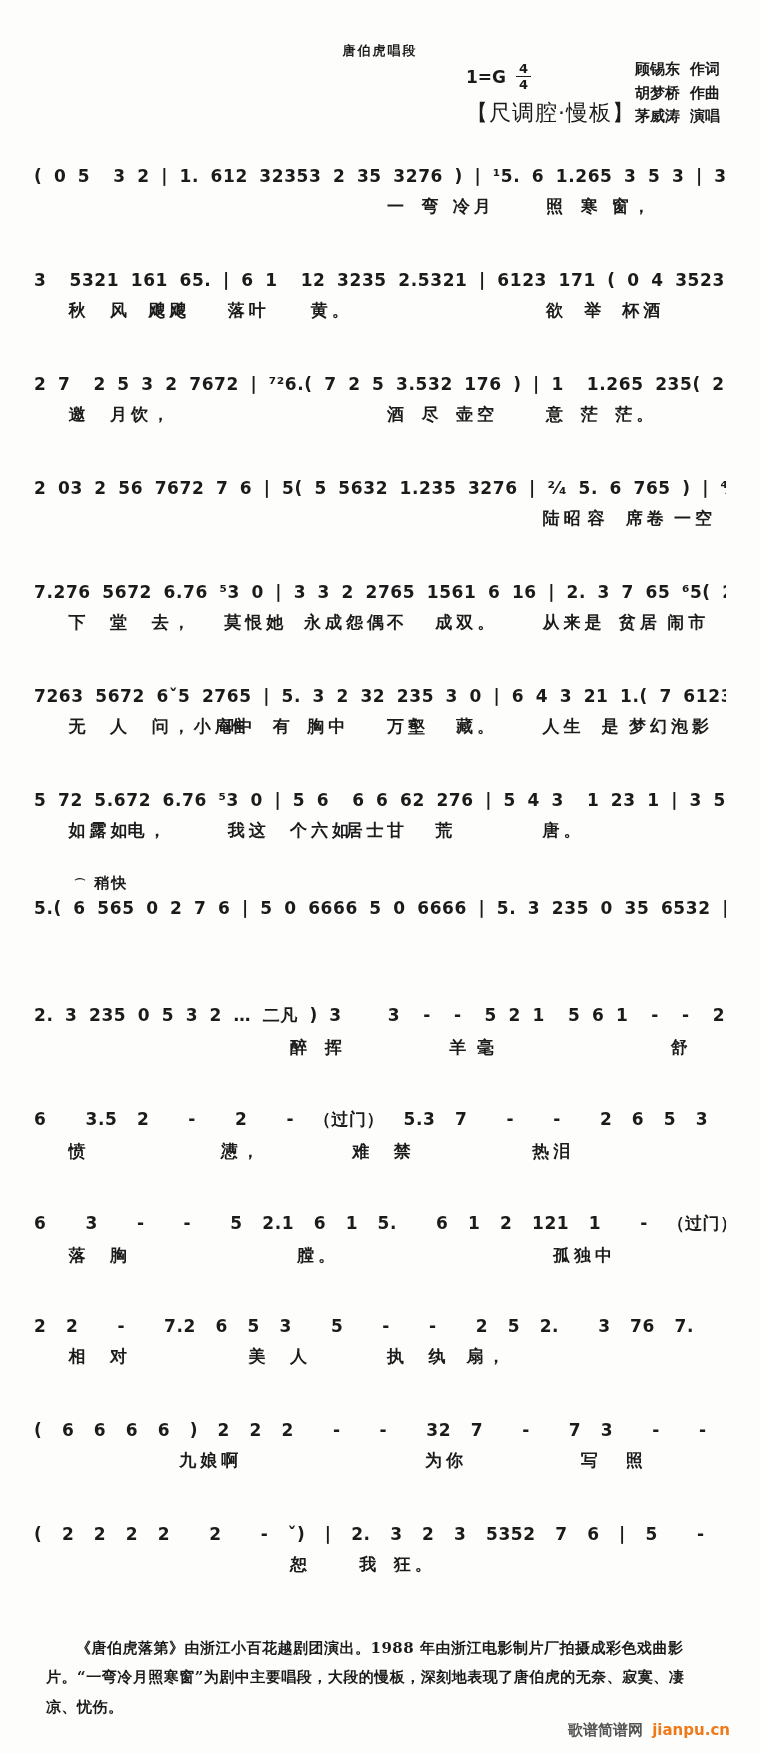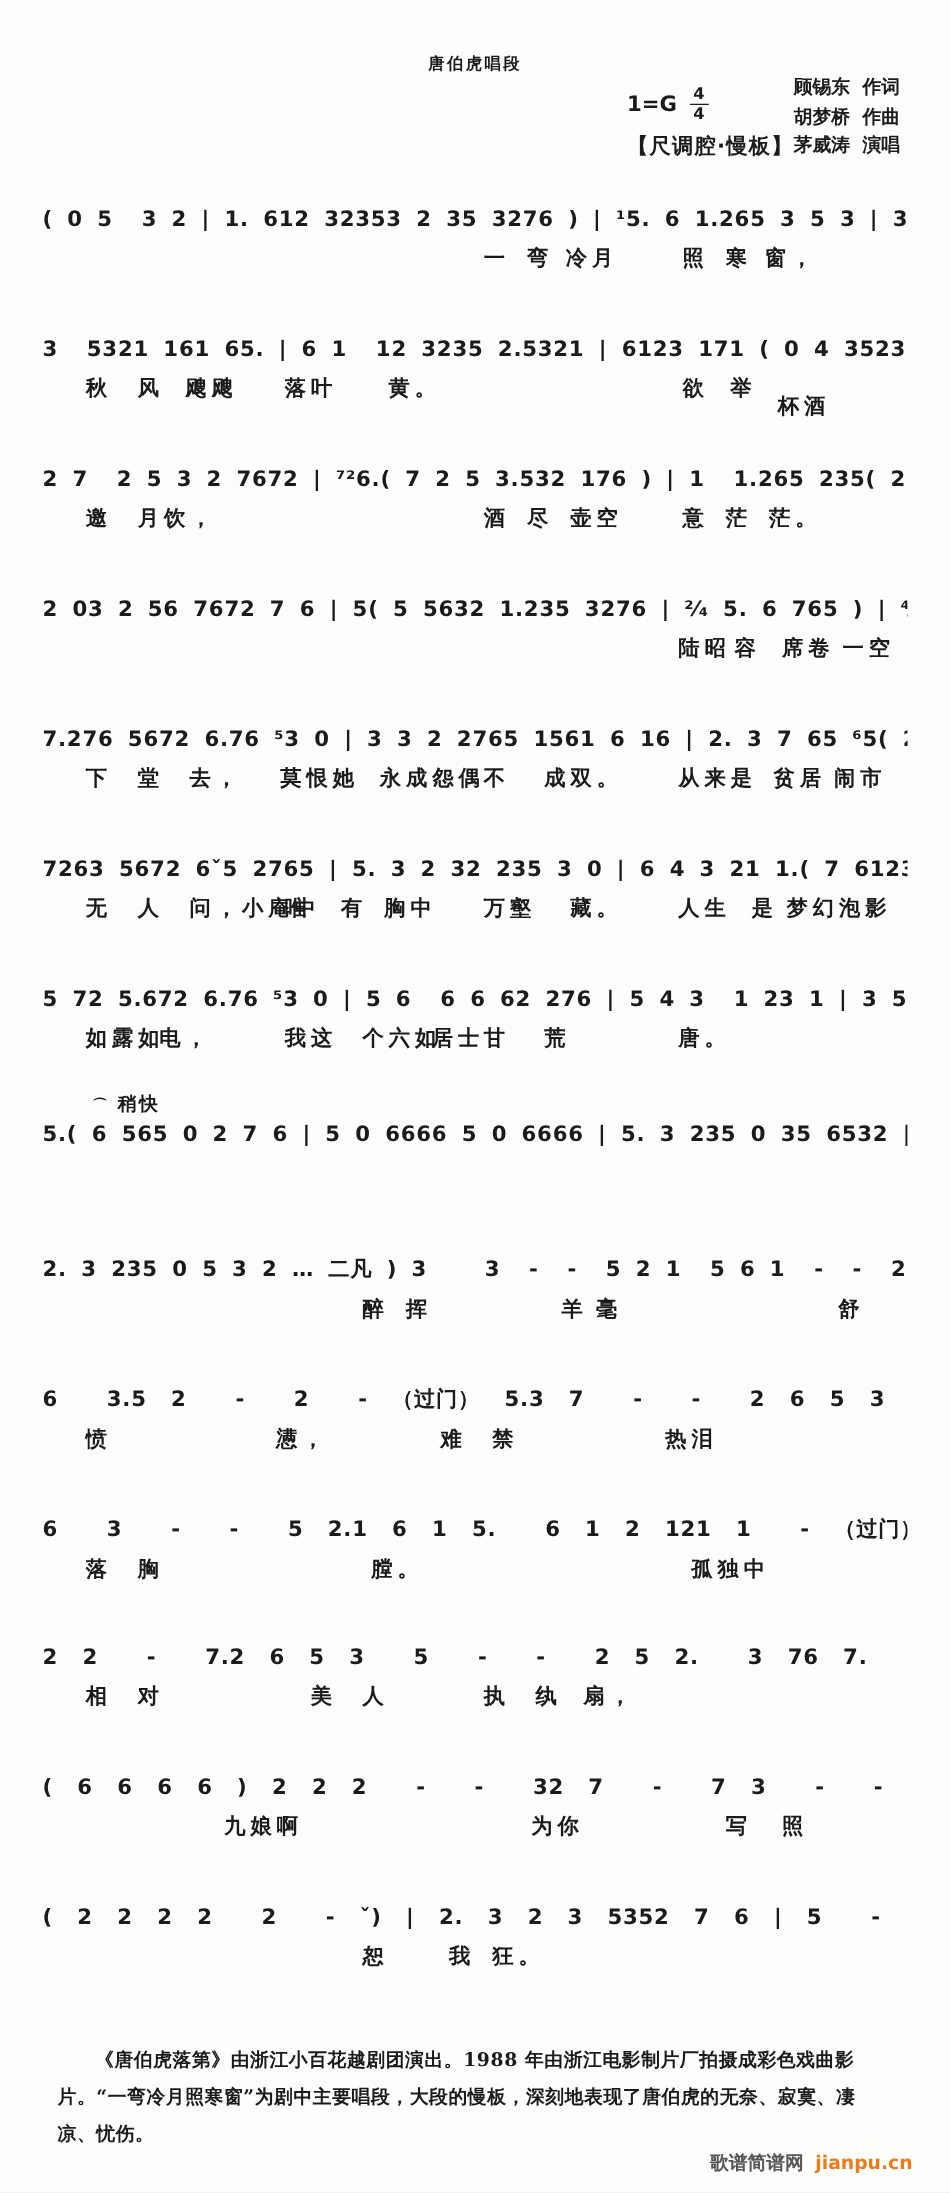--- a/index.html
+++ b/index.html
@@ -35,21 +35,21 @@
     display:flex;
     justify-content:flex-end;
     align-items:flex-end;
     height:64px;
   }
   .left-meta{padding-left:22px;}
   .keyline{font-size:17px;font-weight:700;display:flex;align-items:center;gap:10px;}
   .frac{display:inline-flex;flex-direction:column;align-items:center;line-height:1;font-size:13px;font-weight:700;}
   .frac .num{padding:0 3px 1px 3px;border-bottom:1.5px solid #1b1b1b;font-style:normal;}
   .frac .den{padding-top:1px;font-style:normal;}
-  .mode{margin-top:7px;font-size:17px;font-weight:700;letter-spacing:1px;}
+  .mode{margin-top:7px;font-size:22px;font-weight:400;letter-spacing:1px;}
   .credits{text-align:right;font-size:15px;font-weight:700;line-height:1.55;font-family:"DejaVu Serif",serif;padding-right:6px;}
   .credit-row .c-name{margin-right:10px;}
   #systems{margin-top:24px;}
   .system{position:relative;height:104px;}
   .system.has-tempo{height:110px;}
   .tempo{position:absolute;top:-6px;left:40px;font-size:15px;font-weight:800;letter-spacing:2px;}
   .tempo:before{content:"⌒ ";font-size:12px;}
   .notation{
     white-space:pre;
     font-size:17px;
@@ -131,21 +131,21 @@
       <div class="system">
         <div class="notation">3  5321 161 65. | 6 1  12 3235 2.5321 | 6123 171 ( 0 4 3523 ) | 2 7 3 2 767 ( 0567 ) |</div>
         <div class="lyrics">
           <span class="lyric-seg" style="left: 5%;">秋</span>
           <span class="lyric-seg" style="left: 11%;">风</span>
           <span class="lyric-seg" style="left: 16.5%;">飕飕</span>
           <span class="lyric-seg" style="left: 28%;">落叶</span>
           <span class="lyric-seg" style="left: 40%;">黄。</span>
           <span class="lyric-seg" style="left: 74%;">欲</span>
           <span class="lyric-seg" style="left: 79.5%;">举</span>
-          <span class="lyric-seg" style="left: 85%; margin-top: 14px;">杯酒</span>
+          <span class="lyric-seg" style="left: 85%;">杯酒</span>
         </div>
       </div>
       <div class="system">
         <div class="notation">2 7  2 5 3 2 7672 | ⁷²6.( 7 2 5 3.532 176 ) | 1  1.265 235( 2 765 ) | ³6  1.235 1 2  35 |</div>
         <div class="lyrics">
           <span class="lyric-seg" style="left: 5%;">邀</span>
           <span class="lyric-seg" style="left: 11%;">月饮，</span>
           <span class="lyric-seg" style="left: 51%;">酒</span>
           <span class="lyric-seg" style="left: 56%;">尽</span>
           <span class="lyric-seg" style="left: 61%;">壶空</span>

